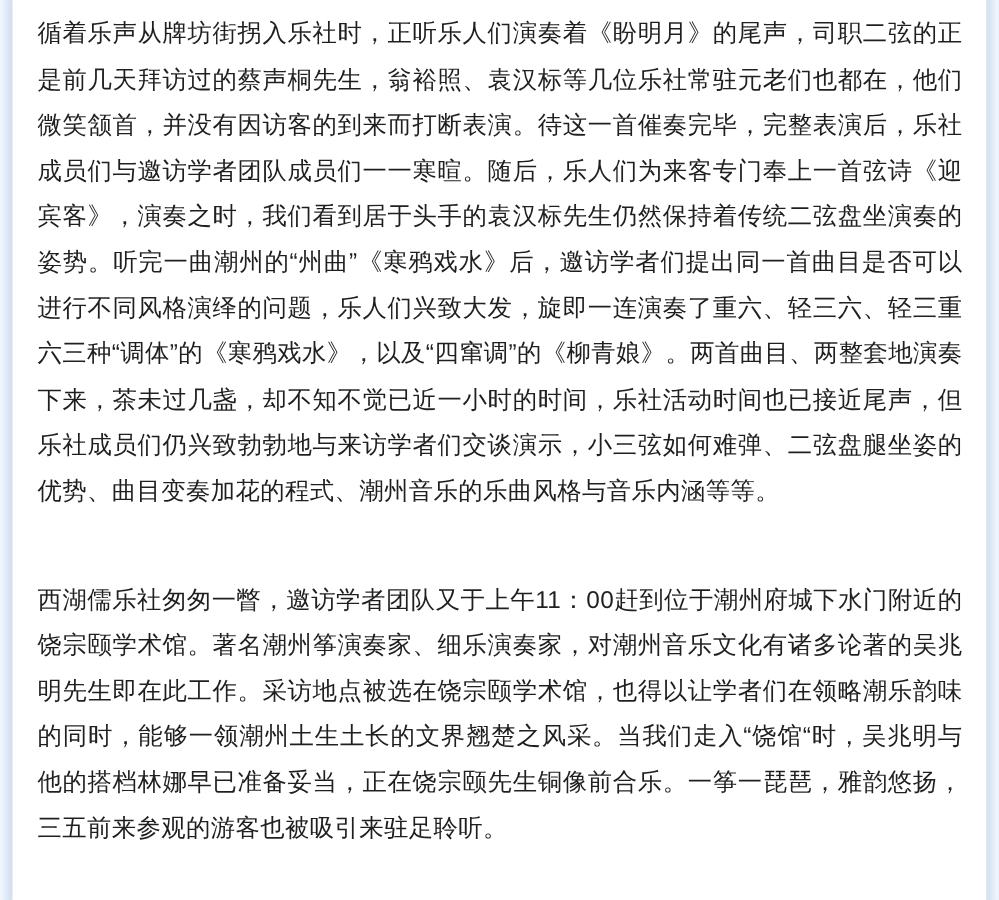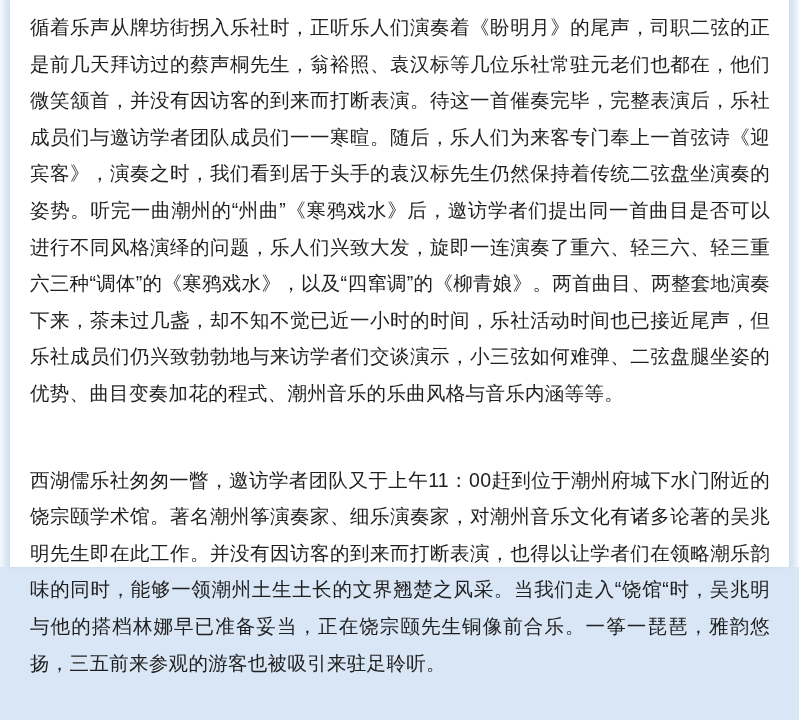--- a/index.html
+++ b/index.html
@@ -7,21 +7,21 @@
       padding: 0;
       width: 799px;
       height: 720px;
       overflow: hidden;
       background: #d9e6f5;
       font-family: "Liberation Sans", "DejaVu Sans", sans-serif;
     }
     .page-bg {
       position: relative;
       width: 799px;
-      height: 567px;
+      height: 720px;
       background: linear-gradient(to right,
         #f3f8fd 0px, #d8e5f4 7px,
         #d8e5f4 calc(100% - 7px), #f3f8fd 100%);
     }
     .article-card {
       position: absolute;
       left: 10px;
       right: 10px;
       top: 0;
       bottom: 0;
@@ -43,15 +43,15 @@
     .article-card p + p {
       margin-top: 50px;
     }
   </style>
 </head>
 <body>
 
 <div class="page-bg">
   <div class="article-card">
     <p>循着乐声从牌坊街拐入乐社时，正听乐人们演奏着《盼明月》的尾声，司职二弦的正是前几天拜访过的蔡声桐先生，翁裕照、袁汉标等几位乐社常驻元老们也都在，他们微笑颔首，并没有因访客的到来而打断表演。待这一首催奏完毕，完整表演后，乐社成员们与邀访学者团队成员们一一寒暄。随后，乐人们为来客专门奉上一首弦诗《迎宾客》，演奏之时，我们看到居于头手的袁汉标先生仍然保持着传统二弦盘坐演奏的姿势。听完一曲潮州的“州曲”《寒鸦戏水》后，邀访学者们提出同一首曲目是否可以进行不同风格演绎的问题，乐人们兴致大发，旋即一连演奏了重六、轻三六、轻三重六三种“调体”的《寒鸦戏水》，以及“四窜调”的《柳青娘》。两首曲目、两整套地演奏下来，茶未过几盏，却不知不觉已近一小时的时间，乐社活动时间也已接近尾声，但乐社成员们仍兴致勃勃地与来访学者们交谈演示，小三弦如何难弹、二弦盘腿坐姿的优势、曲目变奏加花的程式、潮州音乐的乐曲风格与音乐内涵等等。</p>
-    <p>西湖儒乐社匆匆一瞥，邀访学者团队又于上午11：00赶到位于潮州府城下水门附近的饶宗颐学术馆。著名潮州筝演奏家、细乐演奏家，对潮州音乐文化有诸多论著的吴兆明先生即在此工作。并没有因访客的到来而打断表演，也得以让学者们在领略潮乐韵味的同时，能够一领潮州土生土长的文界翘楚之风采。当我们走入“饶馆“时，吴兆明与他的搭档林娜早已准备妥当，正在饶宗颐先生铜像前合乐。一筝一琵琶，雅韵悠扬，三五前来参观的游客也被吸引来驻足聆听。</p>
+    <p>西湖儒乐社匆匆一瞥，邀访学者团队又于上午11：00赶到位于潮州府城下水门附近的饶宗颐学术馆。著名潮州筝演奏家、细乐演奏家，对潮州音乐文化有诸多论著的吴兆明先生即在此工作。采访地点被选在饶宗颐学术馆，也得以让学者们在领略潮乐韵味的同时，能够一领潮州土生土长的文界翘楚之风采。当我们走入“饶馆“时，吴兆明与他的搭档林娜早已准备妥当，正在饶宗颐先生铜像前合乐。一筝一琵琶，雅韵悠扬，三五前来参观的游客也被吸引来驻足聆听。</p>
   </div>
 </div>
 
 </body></html>

